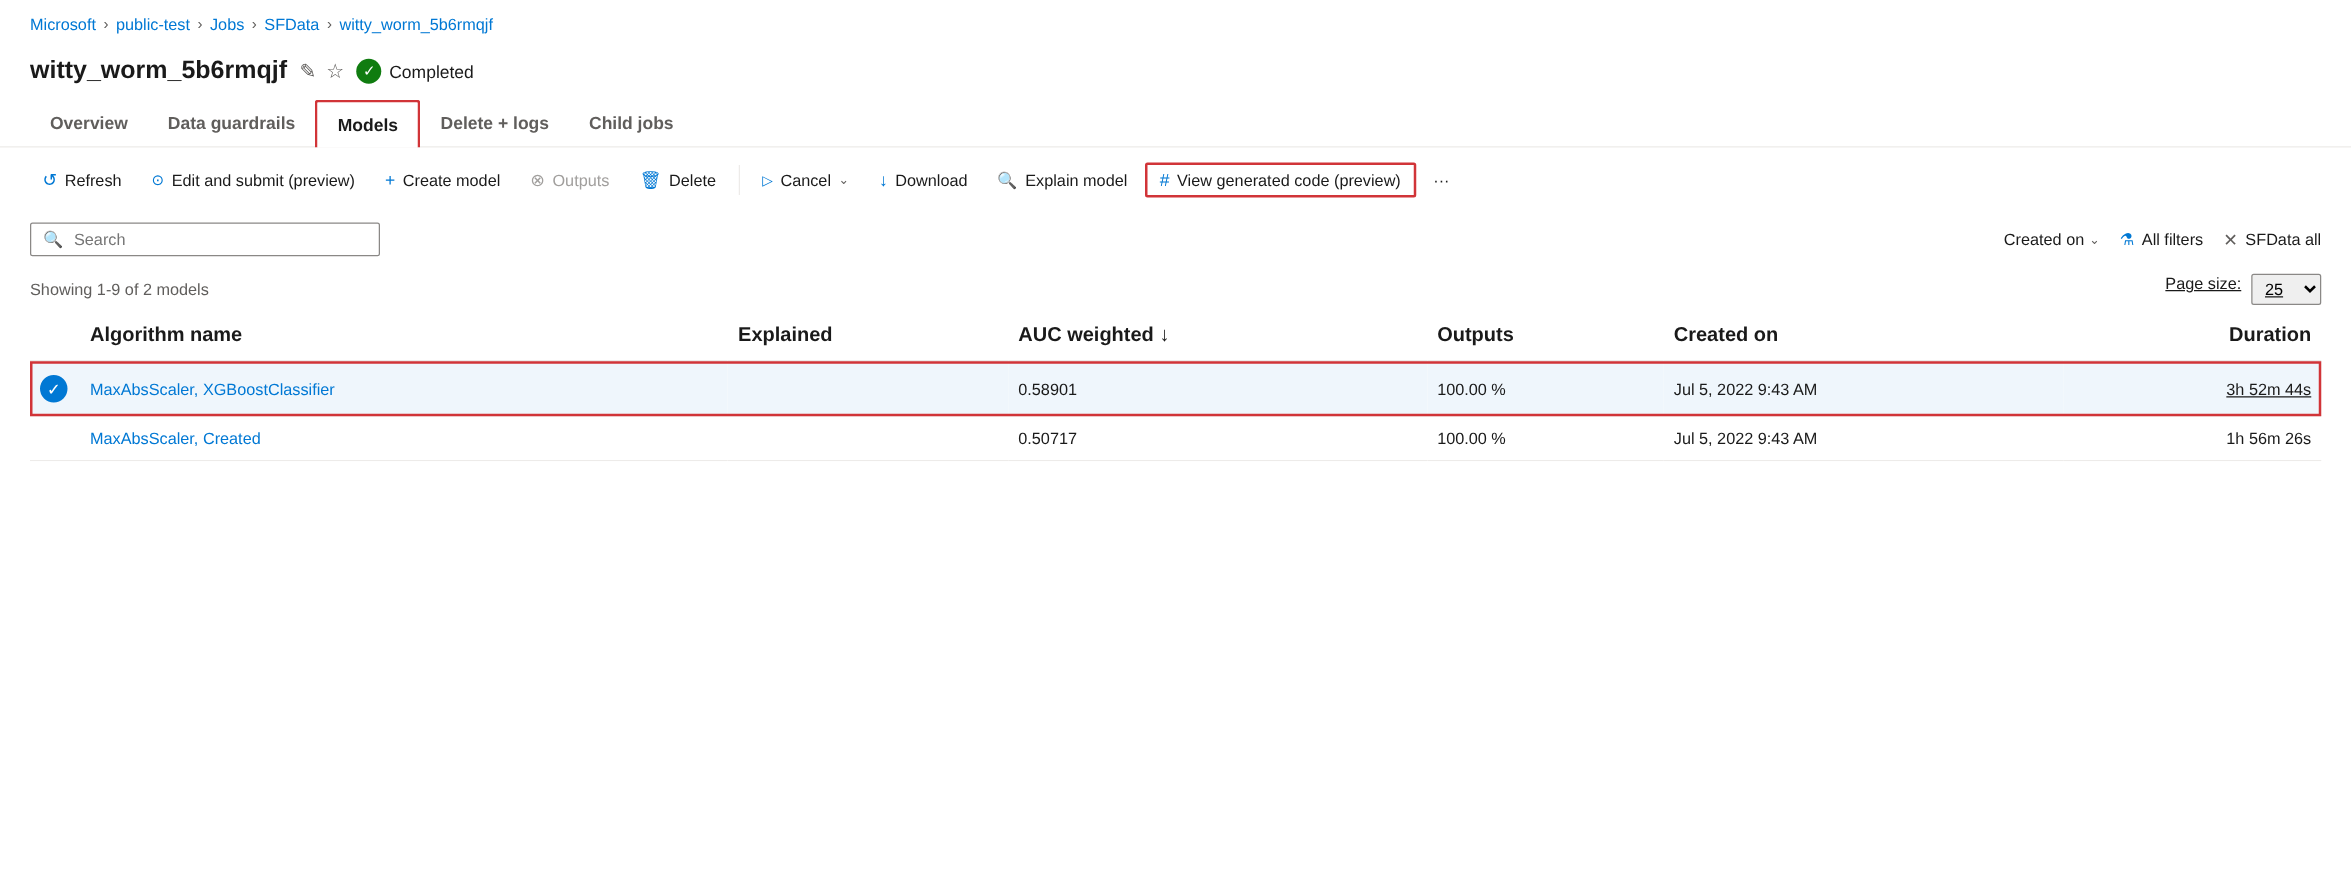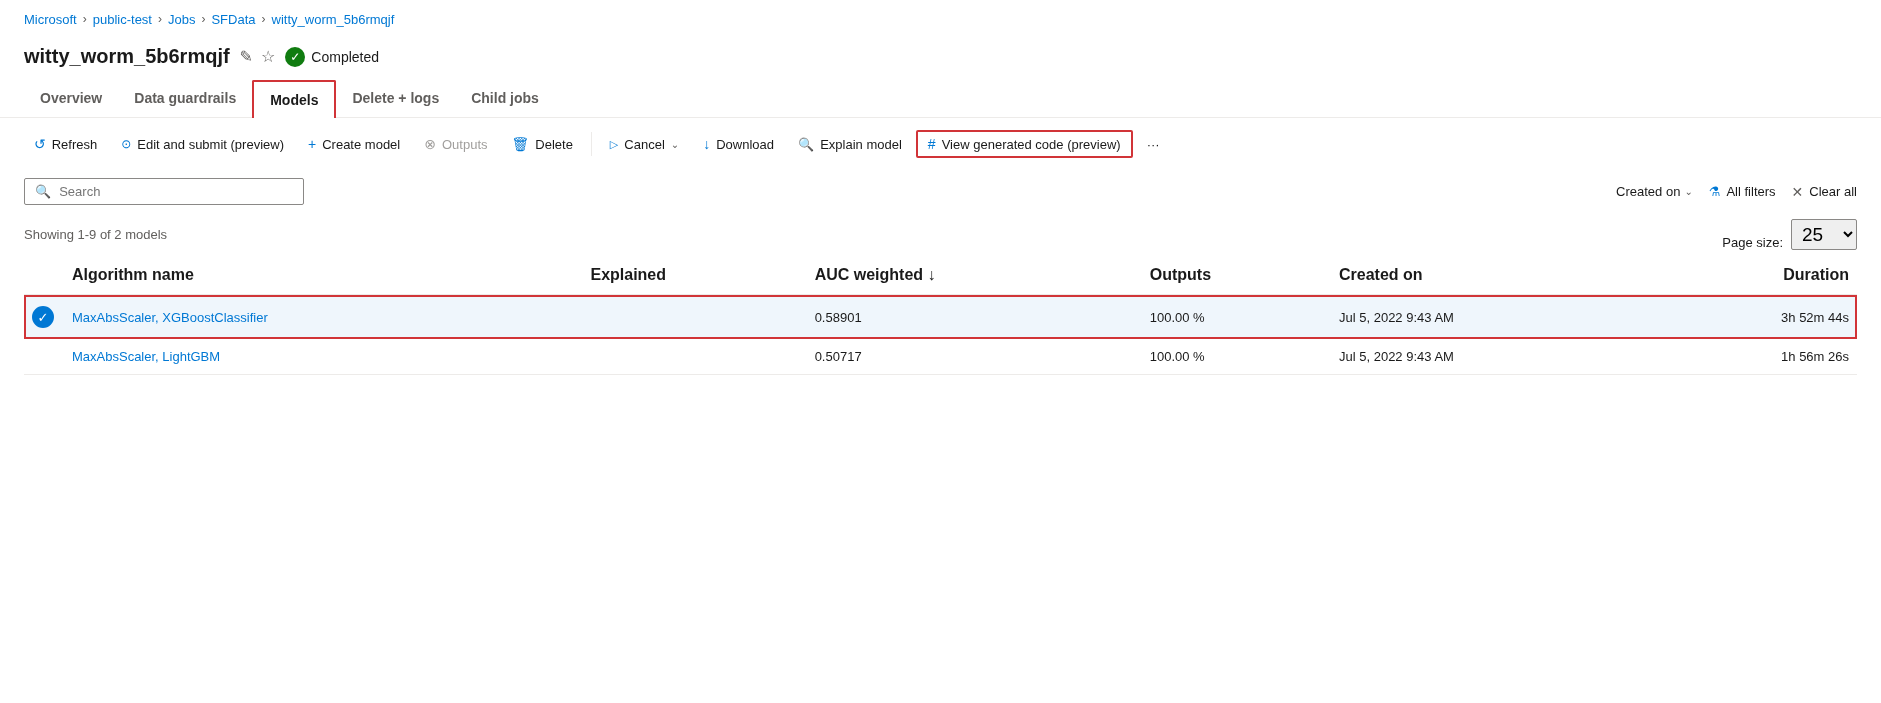--- a/index.html
+++ b/index.html
@@ -35,22 +35,22 @@
     .search-icon { color: #605e5c; font-size: 13px; }
 
     .filter-right { margin-left: auto; display: flex; align-items: center; gap: 16px; }
     .created-on-btn { display: flex; align-items: center; gap: 4px; cursor: pointer; color: #1a1a1a; font-size: 13px; }
     .created-on-btn .chevron { font-size: 10px; color: #605e5c; }
     .all-filters-btn { display: flex; align-items: center; gap: 6px; cursor: pointer; color: #1a1a1a; font-size: 13px; }
     .clear-all-btn { display: flex; align-items: center; gap: 6px; cursor: pointer; color: #1a1a1a; font-size: 13px; }
     .clear-x { color: #605e5c; font-size: 14px; }
 
     .results-bar { display: flex; align-items: center; padding: 6px 24px; font-size: 13px; color: #605e5c; }
-    .page-size-ctrl { margin-left: auto; display: flex; align-items: flex-end; gap: 8px; font-size: 13px; color: #1a1a1a; }
-    .page-size-select { border: 1px solid #8a8886; padding: 3px 6px; border-radius: 2px; font-size: 19px; cursor: pointer; }
+    .page-size-ctrl { margin-left: auto; display: flex; align-items: flex-start; gap: 8px; font-size: 13px; color: #1a1a1a; text-decoration: underline; }
+    .page-size-select { border: 1px solid #8a8886; padding: 3px 6px; border-radius: 2px; font-size: 13px; cursor: pointer; }
 
     .table-container { padding: 0 24px; }
     table { width: 100%; border-collapse: collapse; }
     thead tr { border-bottom: 2px solid #edebe9; }
     th { padding: 10px 8px; text-align: left; font-size: 16px; font-weight: 600; color: #1a1a1a; white-space: nowrap; }
     tbody tr { border-bottom: 1px solid #edebe9; }
     tbody tr.selected { background: #eff6fc; }
     td { padding: 10px 8px; font-size: 13px; color: #1a1a1a; vertical-align: middle; }
     td a { color: #0078d4; text-decoration: none; }
 
@@ -155,21 +155,21 @@
     <div class="created-on-btn">
       <span>Created on</span>
       <span class="chevron">⌄</span>
     </div>
     <div class="all-filters-btn">
       <span style="color:#0078d4;">⚗</span>
       <span>All filters</span>
     </div>
     <div class="clear-all-btn">
       <span class="clear-x">✕</span>
-      <span>Clear all</span>
+      <span>SFData all</span>
     </div>
   </div>
 </div>
 
 <div class="results-bar">
   <span>Showing 1-9 of 2 models</span>
   <div class="page-size-ctrl">
     <span>Page size:</span>
     <select class="page-size-select">
       <option>25</option>
@@ -212,26 +212,26 @@
             <div class="check-circle">✓</div>
           </div>
         </td>
         <td>
           <a href="#">MaxAbsScaler, XGBoostClassifier</a>
         </td>
         <td></td>
         <td>0.58901</td>
         <td>100.00 %</td>
         <td>Jul 5, 2022 9:43 AM</td>
-        <td style="text-align:right;">3h 52m 44s</td>
+        <td style="text-align:right;text-decoration:underline;">3h 52m 44s</td>
       </tr>
       <tr>
         <td></td>
         <td>
-          <a href="#">MaxAbsScaler, LightGBM</a>
+          <a href="#">MaxAbsScaler, Created</a>
         </td>
         <td></td>
         <td>0.50717</td>
         <td>100.00 %</td>
         <td>Jul 5, 2022 9:43 AM</td>
         <td style="text-align:right;">1h 56m 26s</td>
       </tr>
     </tbody>
   </table>
 </div>

